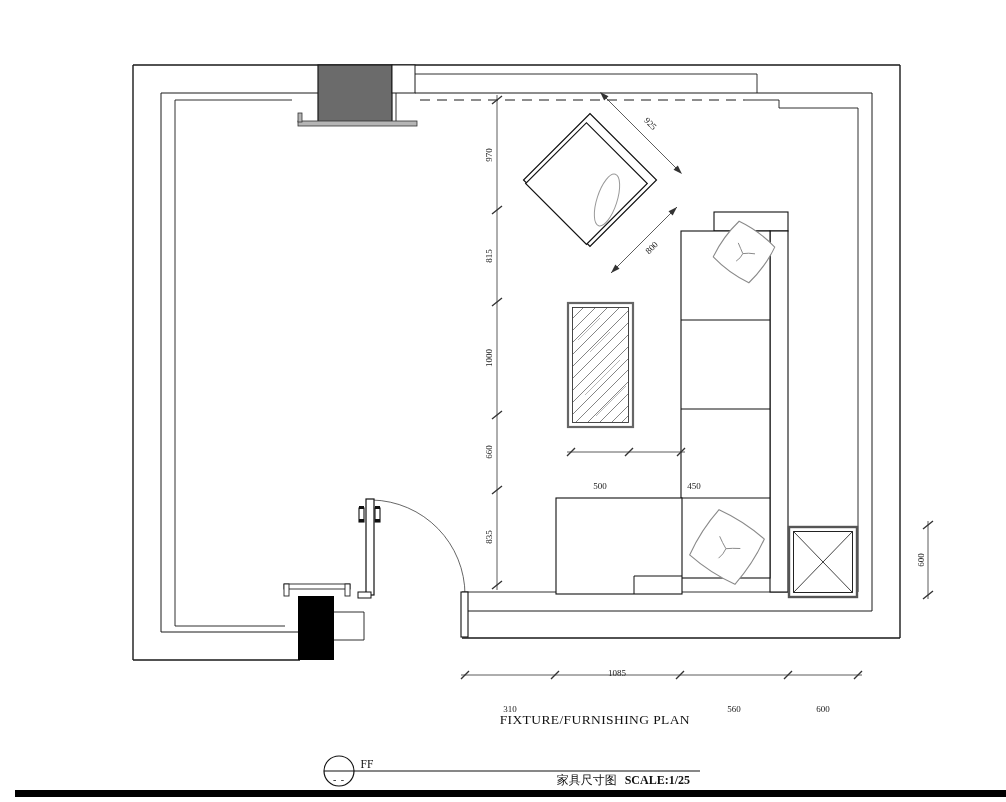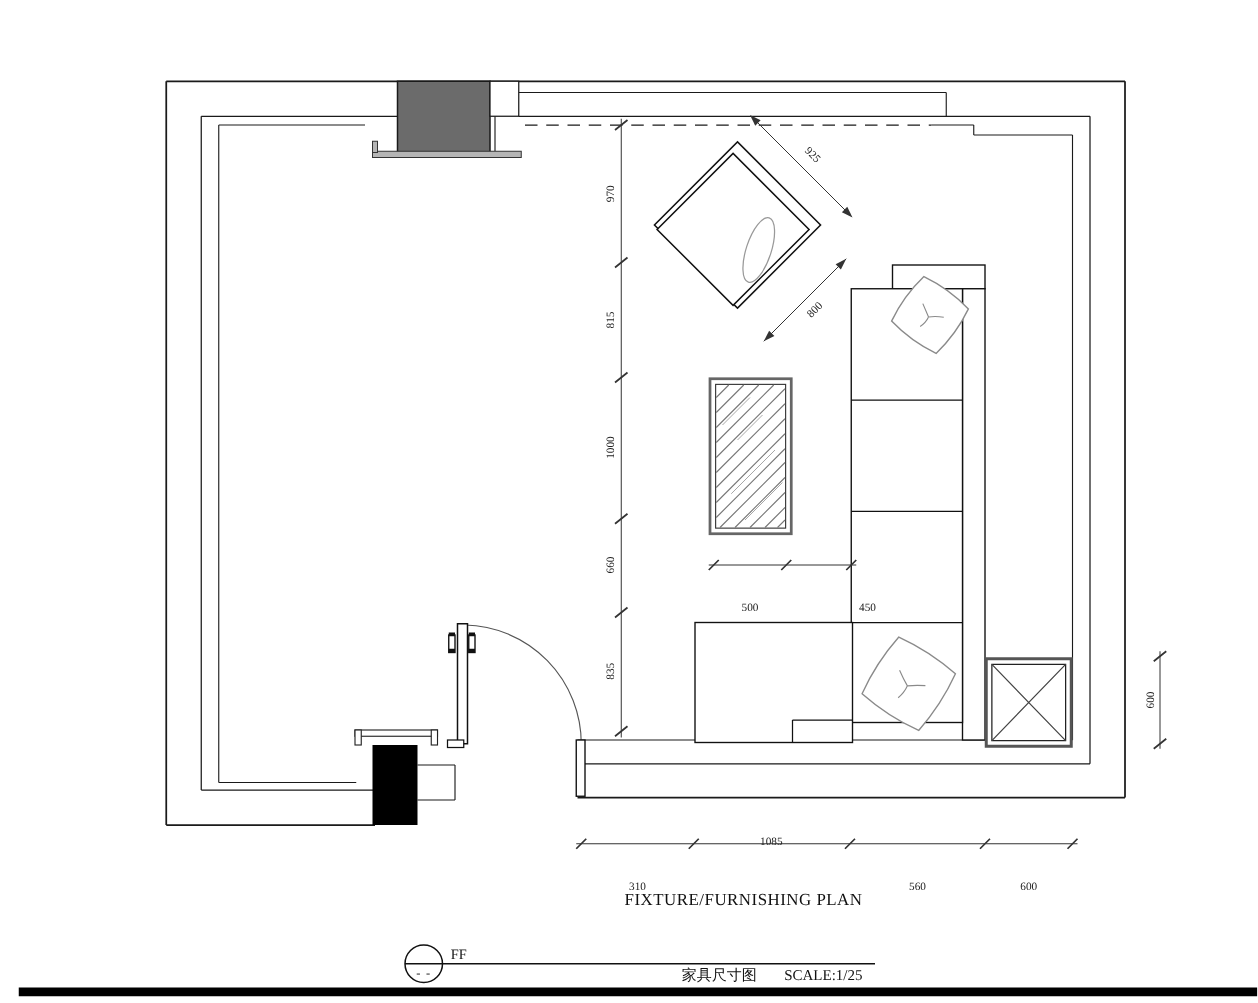--- a/index.html
+++ b/index.html
@@ -8,21 +8,21 @@
   .stage svg{position:absolute;left:0;top:0;}
   .lbl{position:absolute;font-size:9px;line-height:1;white-space:nowrap;color:#222;
        transform:translate(-50%,-50%);}
   .lbl.v{transform:translate(-50%,-50%) rotate(-90deg);}
   .lbl.d45{transform:translate(-50%,-50%) rotate(45deg);}
   .lbl.dm45{transform:translate(-50%,-50%) rotate(-45deg);}
   .lbl.up{transform:translate(-50%,-100%);margin-top:42px;}
   .tb-en{position:absolute;right:316px;top:712px;font-size:13.5px;letter-spacing:.4px;
          white-space:nowrap;color:#111;}
   .tb-zh{position:absolute;right:316px;top:772px;font-size:12px;white-space:nowrap;color:#111;}
-  .tb-zh .sc{margin-left:22px;}
+  .tb-zh .sc{margin-left:8px;font-weight:bold;}
   .ff{position:absolute;left:339px;top:764px;transform:translate(-50%,-50%);
       font-size:11.5px;color:#111;margin-left:28px;}
   .ffsub{position:absolute;left:339px;top:779px;transform:translate(-50%,-50%);
       font-size:10px;letter-spacing:1px;color:#111;}
 </style>
 </head>
 <body>
 
 <div class="stage">
 

